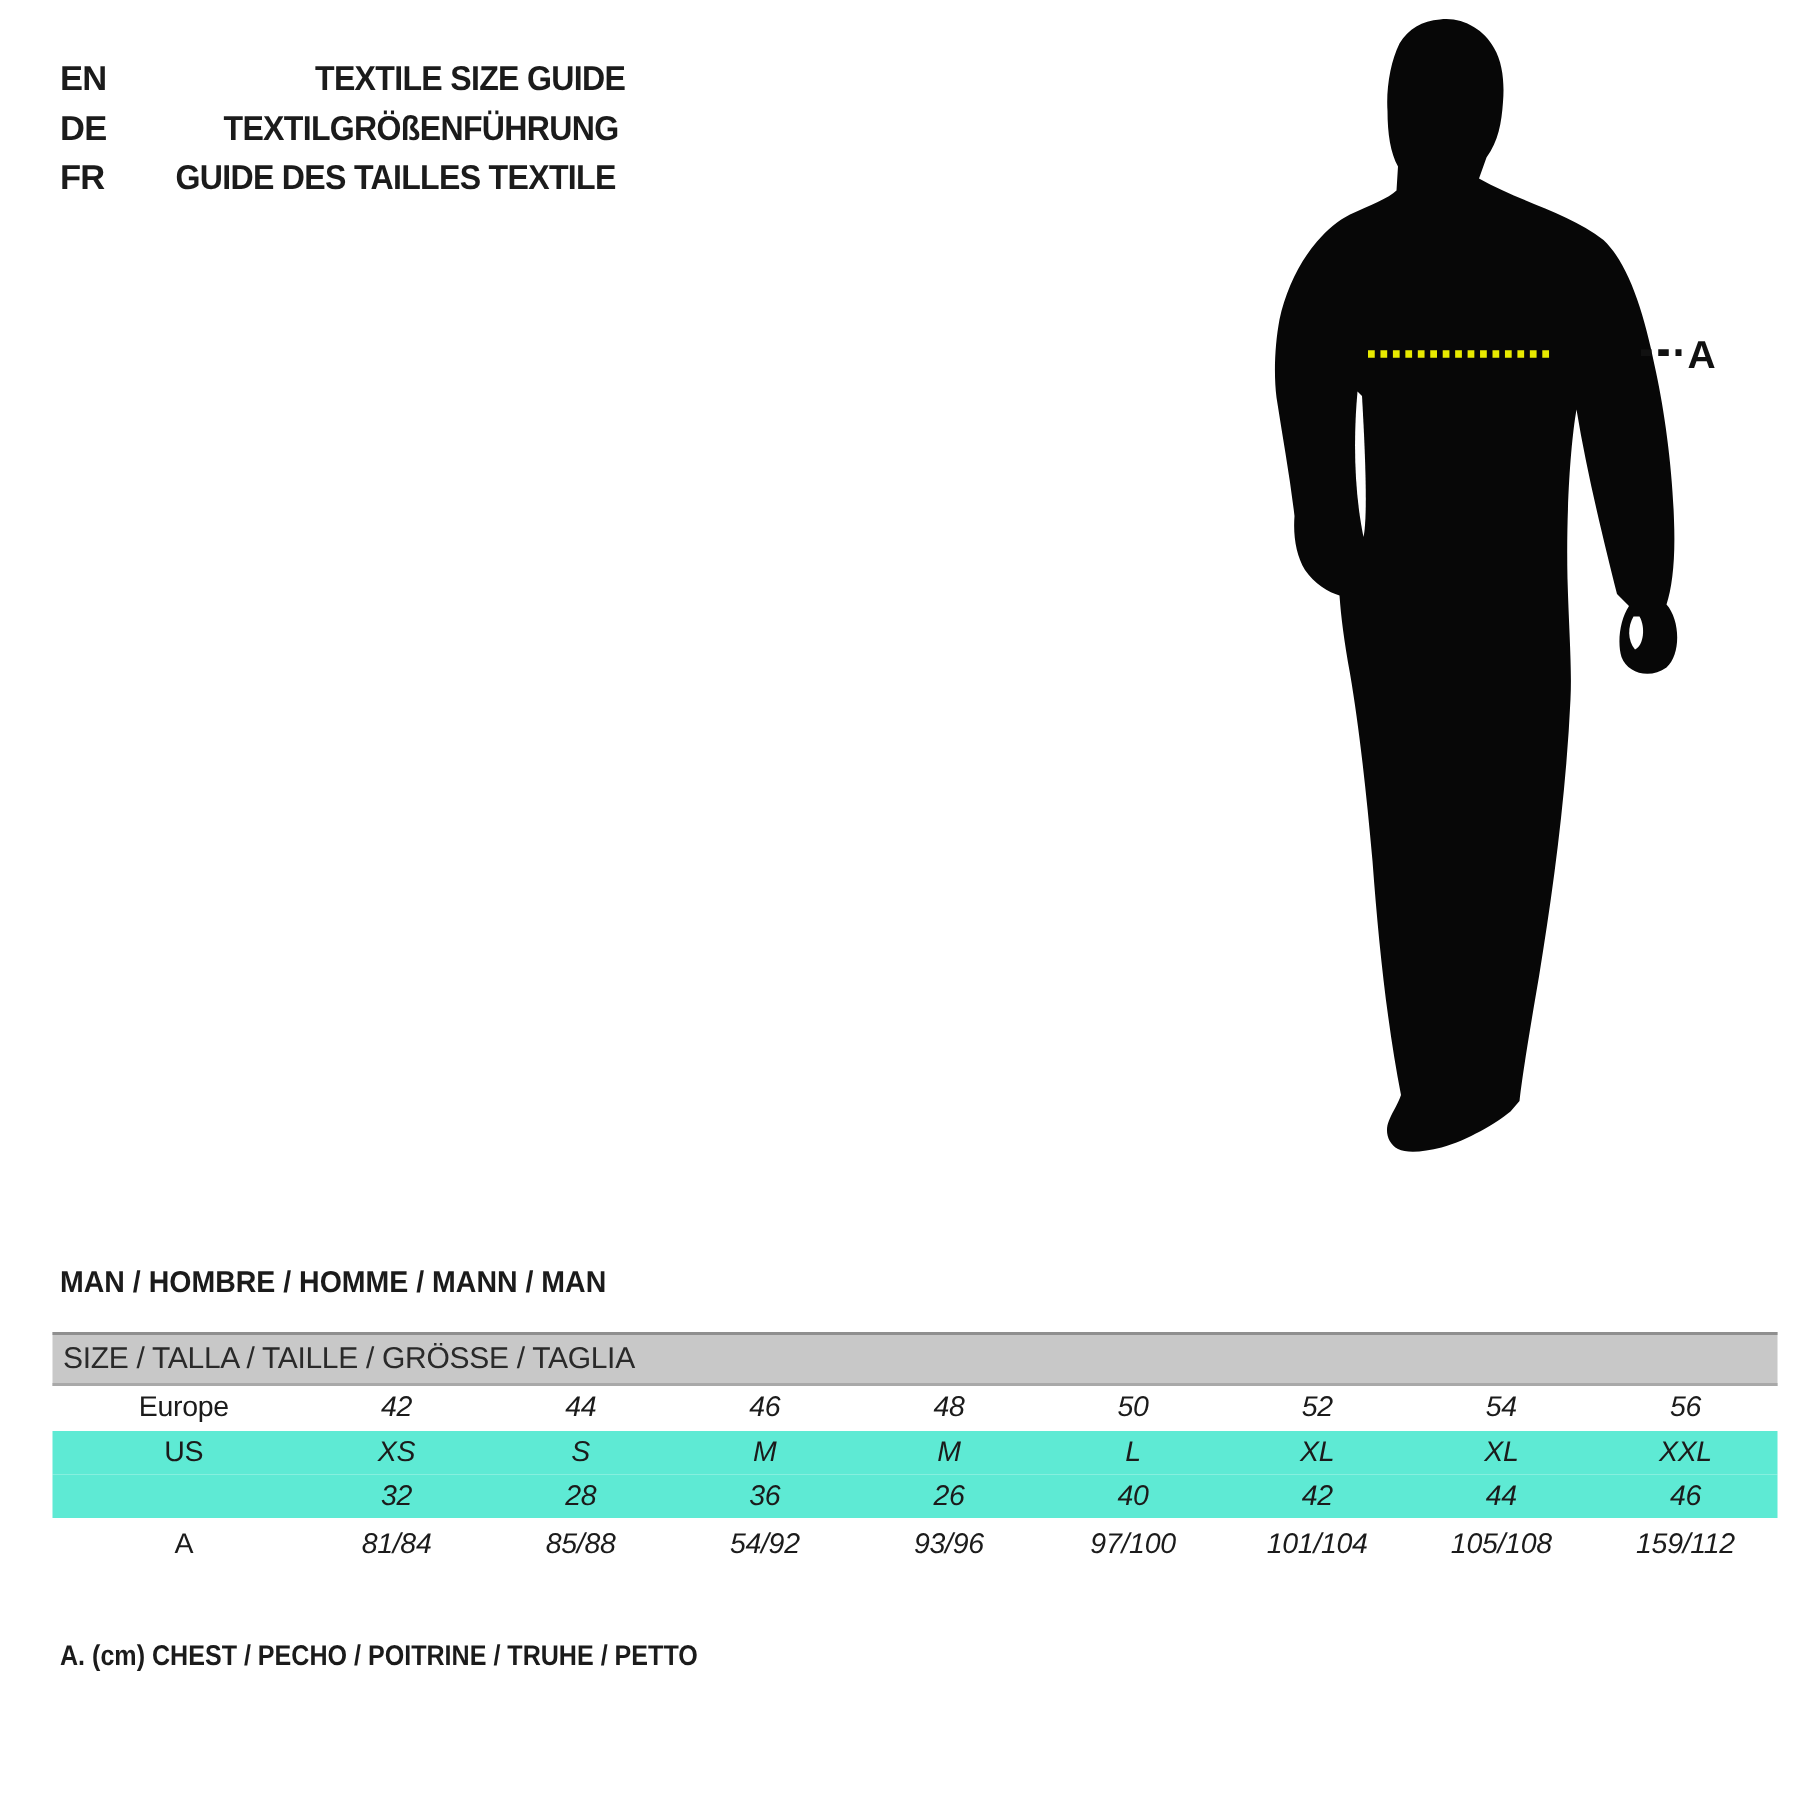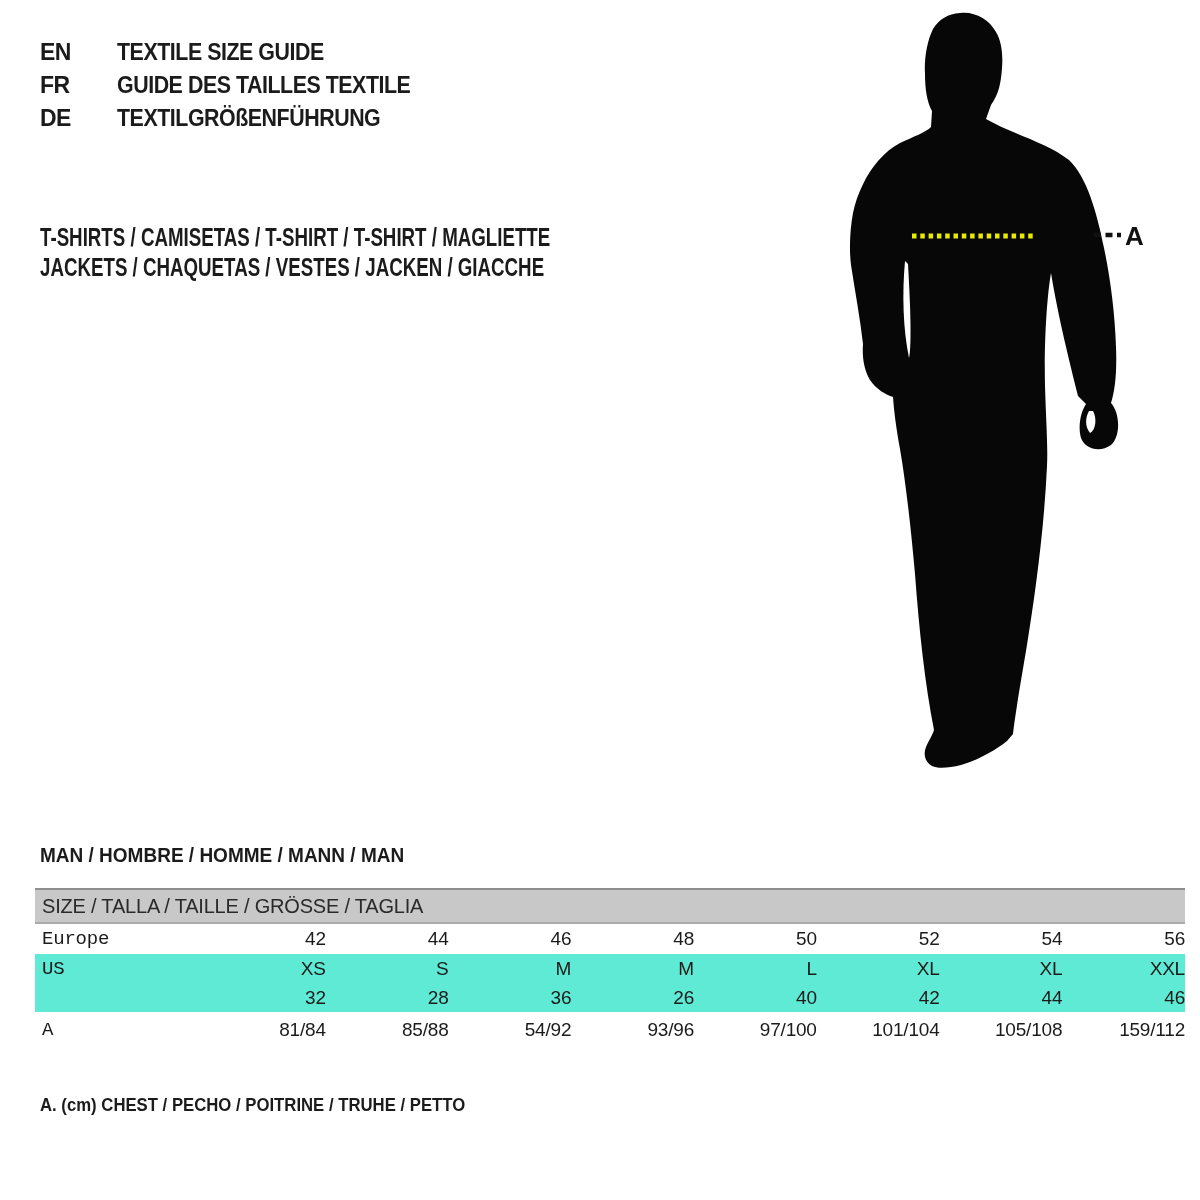--- a/index.html
+++ b/index.html
@@ -2,21 +2,21 @@
 <html><head>
 <meta charset="utf-8">
 <style>
   html,body { margin:0; padding:0; background:#ffffff; }
   .page {
     position:relative; width:1200px; height:1200px; background:#ffffff;
     font-family:"Liberation Sans", sans-serif; color:#1b1b1b; overflow:hidden;
   }
   
   .langs { position:absolute; left:40px; top:36px; }
-  .lang-row { display:flex; align-items:center; height:33px; font-weight:700; font-size:23px; letter-spacing:-0.5px; }
+  .lang-row { display:flex; align-items:center; height:33px; font-weight:700; font-size:23px; letter-spacing:-0.5px;justify-content:space-between; }
   .lang-code { width:77px; flex:0 0 77px; }
   .lang-title { transform:scaleX(0.93); transform-origin:0 50%; white-space:nowrap; }
   
   .cats { position:absolute; left:40px; top:222px; }
   .cat-line { font-weight:700; font-size:26px; line-height:30px; transform:scaleX(0.72); transform-origin:0 50%; white-space:nowrap; }
   
   .figure-svg { position:absolute; left:0; top:0; width:1200px; height:1200px; }
   .fig-label { font-family:"Liberation Sans", sans-serif; font-weight:700; font-size:26px; fill:#111111; }
   
   .man-heading { position:absolute; left:40px; top:845px; font-size:20px; font-weight:700; line-height:20px; transform:scaleX(0.95); transform-origin:0 0; white-space:nowrap; }
@@ -26,49 +26,45 @@
     height:36px; background:#c8c8c8; border-top:2px solid #8f8f8f; border-bottom:2px solid #a9a9a9;
     display:flex; align-items:center; padding-left:7px; box-sizing:border-box;
     font-size:20px; color:#2a2a2a;
   }
   .t-row { display:grid; grid-template-columns:168px repeat(8, 1fr); align-items:center; }
   .t-row.shaded { background:#5eead4; }
   .row-europe { height:30px; }
   .row-us { height:29px; }
   .row-num { height:29px; }
   .row-a { height:36px; }
-  .t-label { padding-left:7px; text-align:left;font-family:Liberation Mono, monospace; }
-  .t-cell { text-align:right; }
+  .t-label { padding-left:7px; text-align:center; }
+  .t-cell { text-align:center;font-style:italic; }
   
   .footnote { position:absolute; left:40px; top:1095px; font-size:19px; font-weight:700; line-height:20px; transform:scaleX(0.88); transform-origin:0 0; white-space:nowrap; }
 </style>
 </head>
 <body>
 
 <div class="page">
 
   <section class="langs">
     <div class="lang-row">
       <span class="lang-code">EN</span>
       <span class="lang-title">TEXTILE SIZE GUIDE</span>
     </div>
     <div class="lang-row">
+      <span class="lang-code">DE</span>
+      <span class="lang-title">TEXTILGRÖßENFÜHRUNG</span>
+    </div>
+    <div class="lang-row">
       <span class="lang-code">FR</span>
       <span class="lang-title">GUIDE DES TAILLES TEXTILE</span>
     </div>
-    <div class="lang-row">
-      <span class="lang-code">DE</span>
-      <span class="lang-title">TEXTILGRÖßENFÜHRUNG</span>
-    </div>
   </section>
 
-  <section class="cats">
-    <div class="cat-line">T-SHIRTS / CAMISETAS / T-SHIRT / T-SHIRT / MAGLIETTE</div>
-    <div class="cat-line">JACKETS / CHAQUETAS / VESTES / JACKEN / GIACCHE</div>
-  </section>
 
   <svg class="figure-svg" viewBox="0 0 1200 1200" xmlns="http://www.w3.org/2000/svg" aria-hidden="true">
     <path fill="#070707" d="
       M 960,13
       C 974,11 989,19 996,32
       C 1002,42 1003,56 1002,68
       C 1001,82 999,94 991,105
       L 986,119
       C 1012,134 1046,142 1069,160
       C 1087,177 1097,213 1104,248

